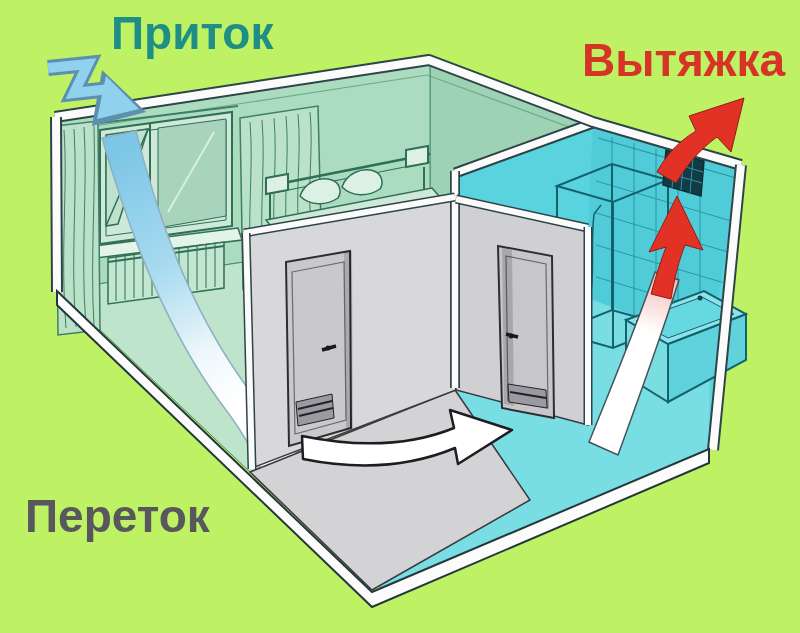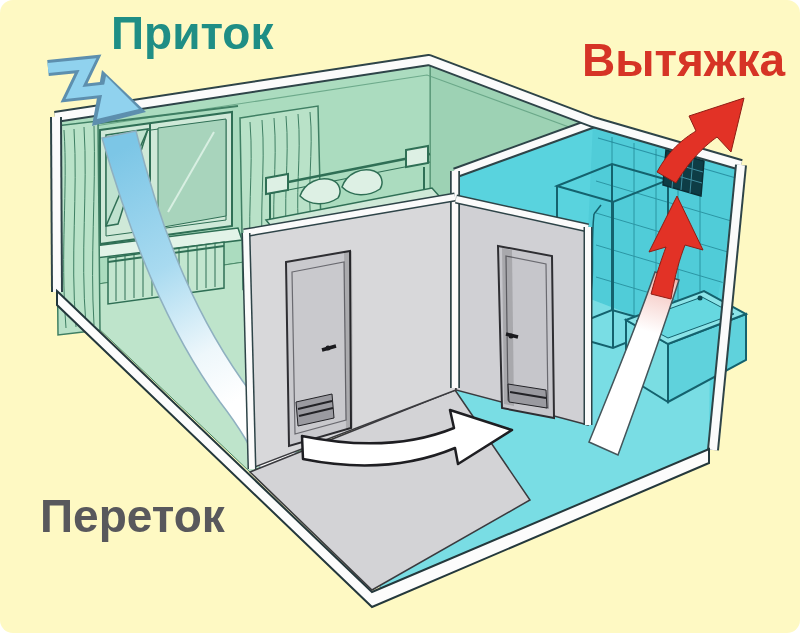--- a/index.html
+++ b/index.html
@@ -1,28 +1,27 @@
 <!DOCTYPE html>
 <html><head>
 <meta charset="utf-8">
 <style>
   html,body{margin:0;padding:0;background:#ffffff;}
   #stage{
-    position:relative;width:800px;height:633px;background:#fef9c3;overflow:hidden;
+    position:relative;width:800px;height:633px;background:#bef264;overflow:hidden;
     font-family:"Liberation Sans",sans-serif;
-    border-radius:13px;
   }
   #stage svg{position:absolute;left:0;top:0;}
   .diagram-label{
     position:absolute;font-weight:700;font-size:46px;line-height:1;
     letter-spacing:0px;white-space:nowrap;user-select:none;
   }
   .label-supply{left:111px;top:10px;color:#1f8e85;}
   .label-exhaust{left:582px;top:37px;color:#d63426;text-align:right;}
-  .label-transfer{left:40px;top:493px;color:#58585c;}
+  .label-transfer{left:25px;top:493px;color:#58585c;}
 </style>
 </head>
 <body>
 
 <div id="stage">
 
 <svg width="800" height="633" viewBox="0 0 800 633">
   <defs>
     <linearGradient id="gSupply" gradientUnits="userSpaceOnUse" x1="120" y1="150" x2="290" y2="460">
       <stop offset="0" stop-color="#7cc6e6"></stop>

